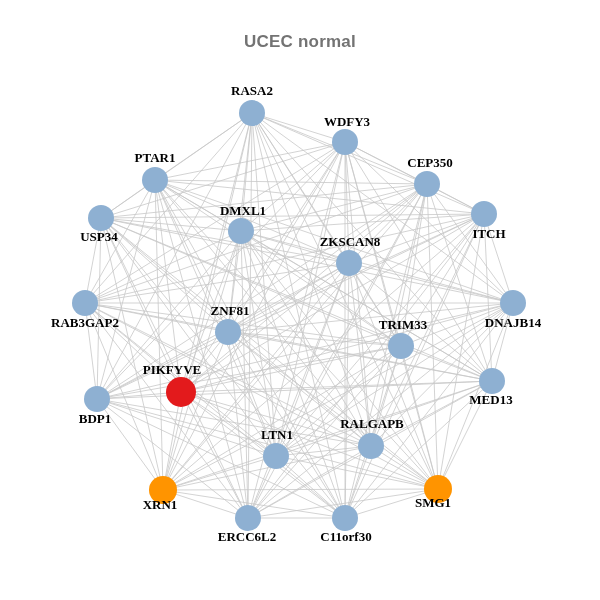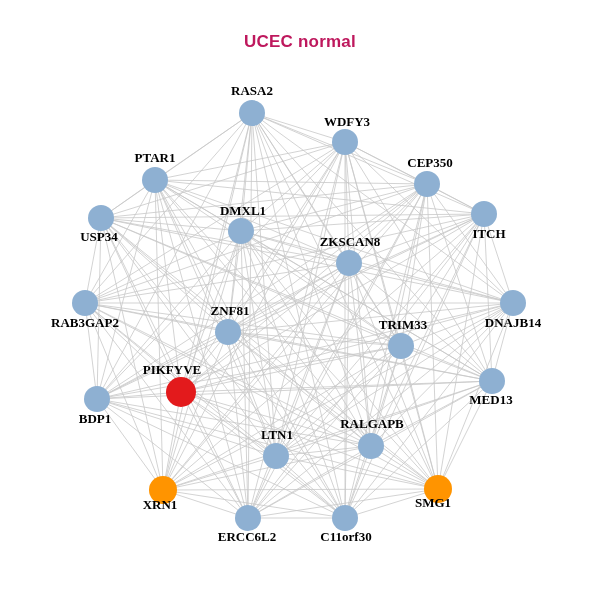--- a/index.html
+++ b/index.html
@@ -35,21 +35,21 @@
     font-family: "Liberation Serif", serif;
     font-size: 13px;
     font-weight: bold;
     fill: #000000;
   }
 </style>
 </head>
 <body>
 
 <div class="figure">
-  <div class="title" style="color: #be185d;">UCEC normal</div>
+  <div class="title" style="color: #737373;">UCEC normal</div>
   <svg class="graph" id="graph" width="600" height="600" viewBox="0 0 600 600">
     <g id="edges-layer">
         <line x1="252" y1="113" x2="345" y2="142" stroke="#c8c8c8" stroke-width="1" stroke-opacity="0.8"></line>
         <line x1="252" y1="113" x2="427" y2="184" stroke="#c8c8c8" stroke-width="1" stroke-opacity="0.8"></line>
         <line x1="252" y1="113" x2="484" y2="214" stroke="#c8c8c8" stroke-width="1" stroke-opacity="0.8"></line>
         <line x1="252" y1="113" x2="513" y2="303" stroke="#c8c8c8" stroke-width="1" stroke-opacity="0.8"></line>
         <line x1="252" y1="113" x2="492" y2="381" stroke="#c8c8c8" stroke-width="1" stroke-opacity="0.8"></line>
         <line x1="252" y1="113" x2="438" y2="489" stroke="#c8c8c8" stroke-width="1" stroke-opacity="0.8"></line>
         <line x1="252" y1="113" x2="345" y2="518" stroke="#c8c8c8" stroke-width="1" stroke-opacity="0.8"></line>
         <line x1="252" y1="113" x2="248" y2="518" stroke="#c8c8c8" stroke-width="1" stroke-opacity="0.8"></line>

